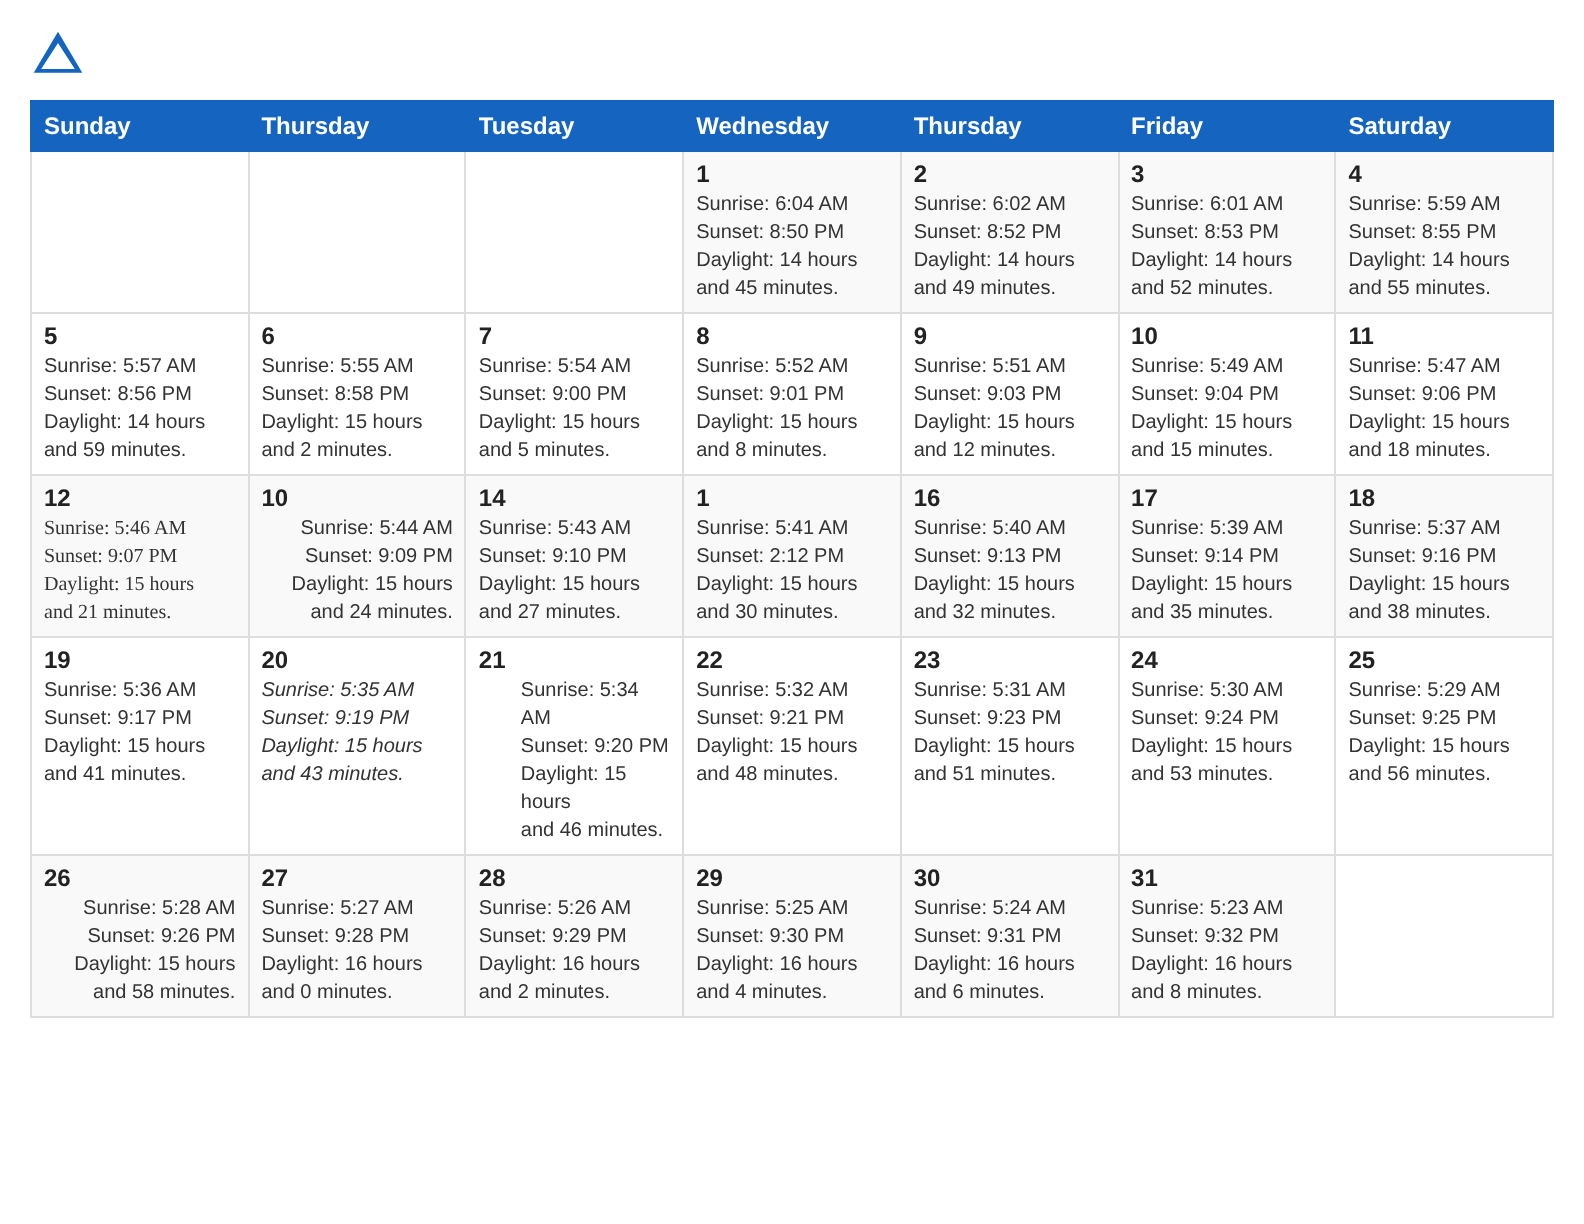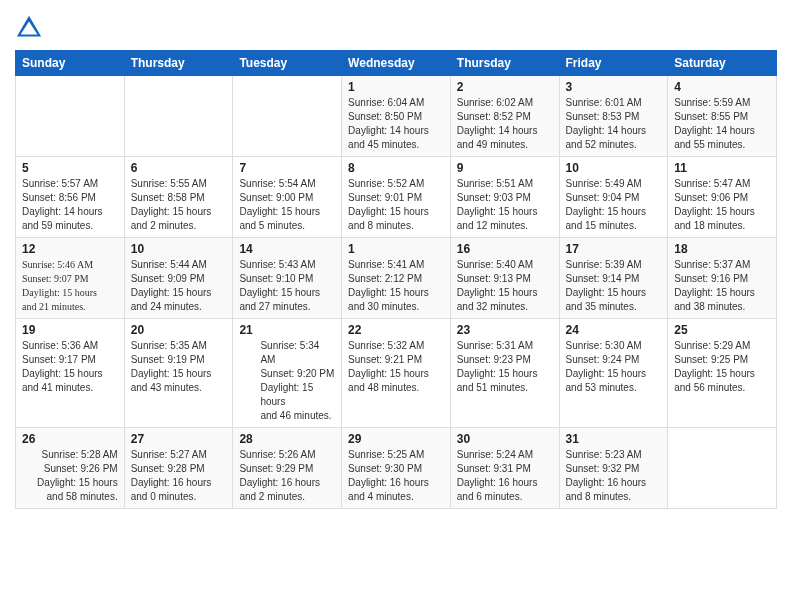--- a/index.html
+++ b/index.html
@@ -228,21 +228,21 @@
         <tr>
           <td>
             <span class="day-number">12</span>
             <div class="day-info" style="white-space: pre-line; font-family: Liberation Serif, serif;">Sunrise: 5:46 AM
 Sunset: 9:07 PM
 Daylight: 15 hours
 and 21 minutes.</div>
           </td>
           <td>
             <span class="day-number">10</span>
-            <div class="day-info" style="white-space: pre-line;">Sunrise: 5:44 AM
+            <div class="day-info" style="white-space: pre-line; text-align: right;">Sunrise: 5:44 AM
 Sunset: 9:09 PM
 Daylight: 15 hours
 and 24 minutes.</div>
           </td>
           <td>
             <span class="day-number">14</span>
             <div class="day-info" style="white-space: pre-line;">Sunrise: 5:43 AM
 Sunset: 9:10 PM
 Daylight: 15 hours
 and 27 minutes.</div>
@@ -279,21 +279,21 @@
         <tr>
           <td>
             <span class="day-number">19</span>
             <div class="day-info" style="white-space: pre-line;">Sunrise: 5:36 AM
 Sunset: 9:17 PM
 Daylight: 15 hours
 and 41 minutes.</div>
           </td>
           <td>
             <span class="day-number">20</span>
-            <div class="day-info" style="white-space: pre-line;">Sunrise: 5:35 AM
+            <div class="day-info" style="white-space: pre-line; font-style: italic;">Sunrise: 5:35 AM
 Sunset: 9:19 PM
 Daylight: 15 hours
 and 43 minutes.</div>
           </td>
           <td>
             <span class="day-number">21</span>
             <div class="day-info" style="white-space: pre-line; margin-left: 21px;">Sunrise: 5:34 AM
 Sunset: 9:20 PM
 Daylight: 15 hours
 and 46 minutes.</div>

